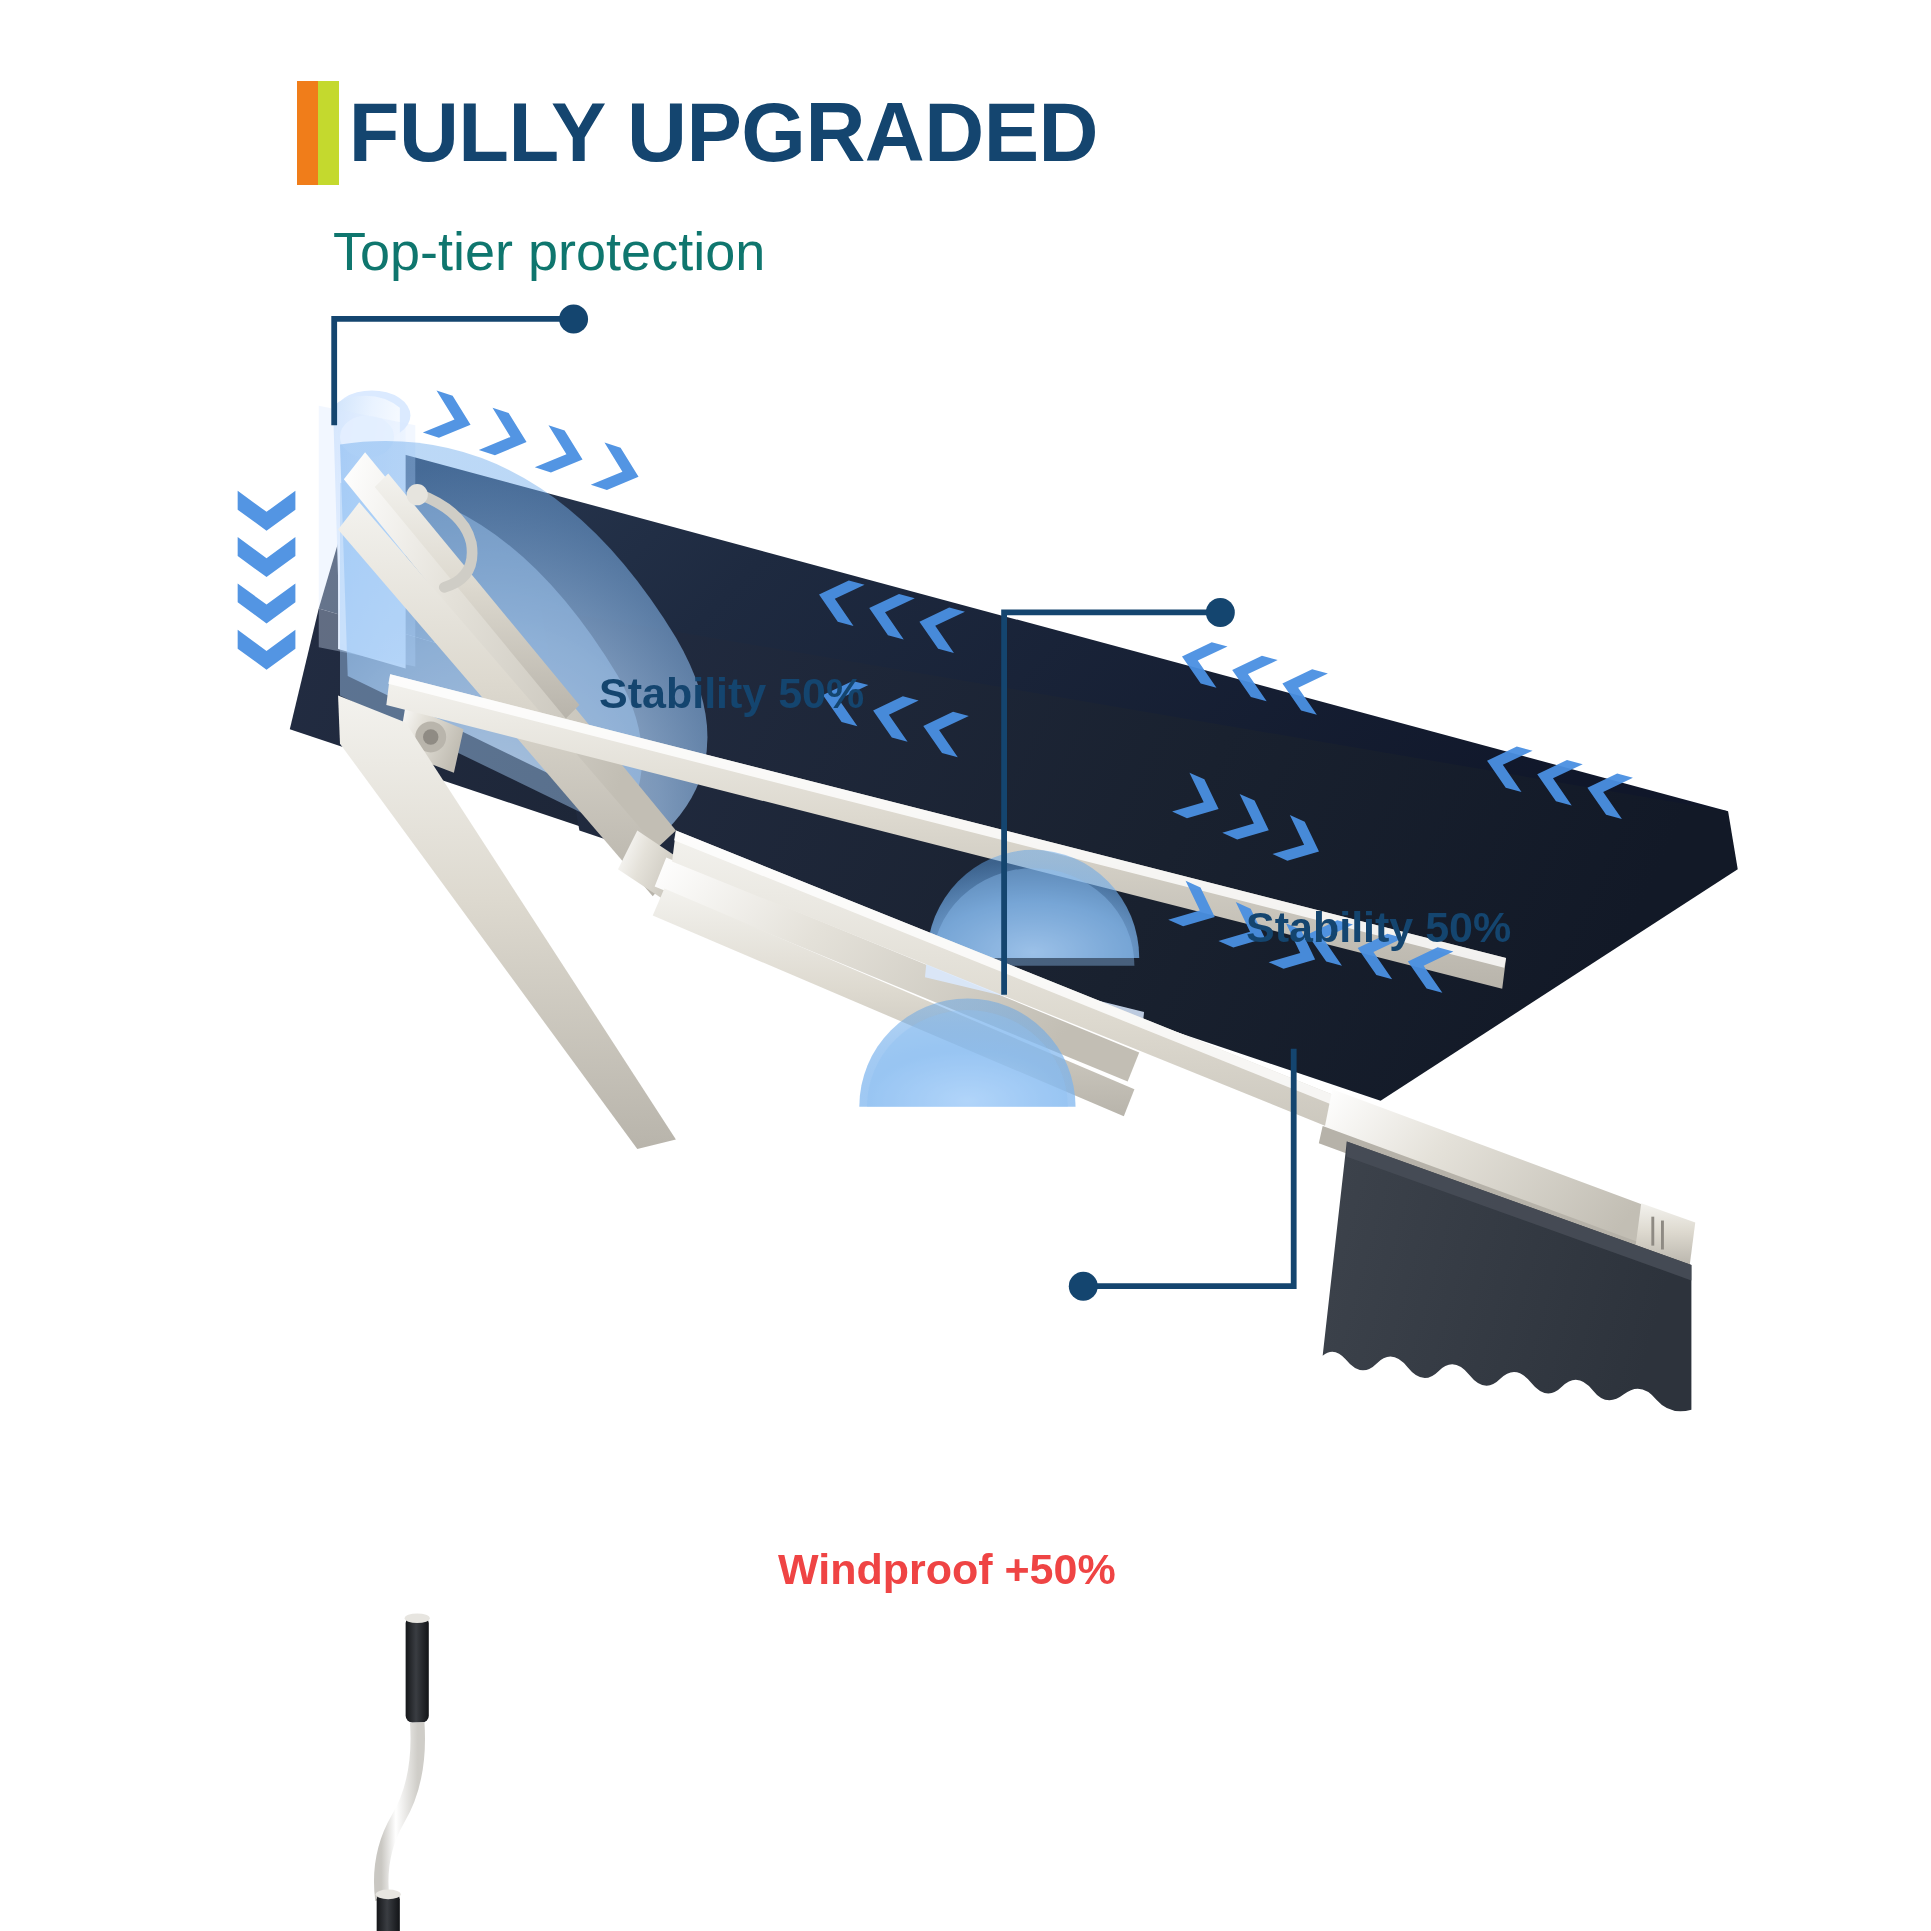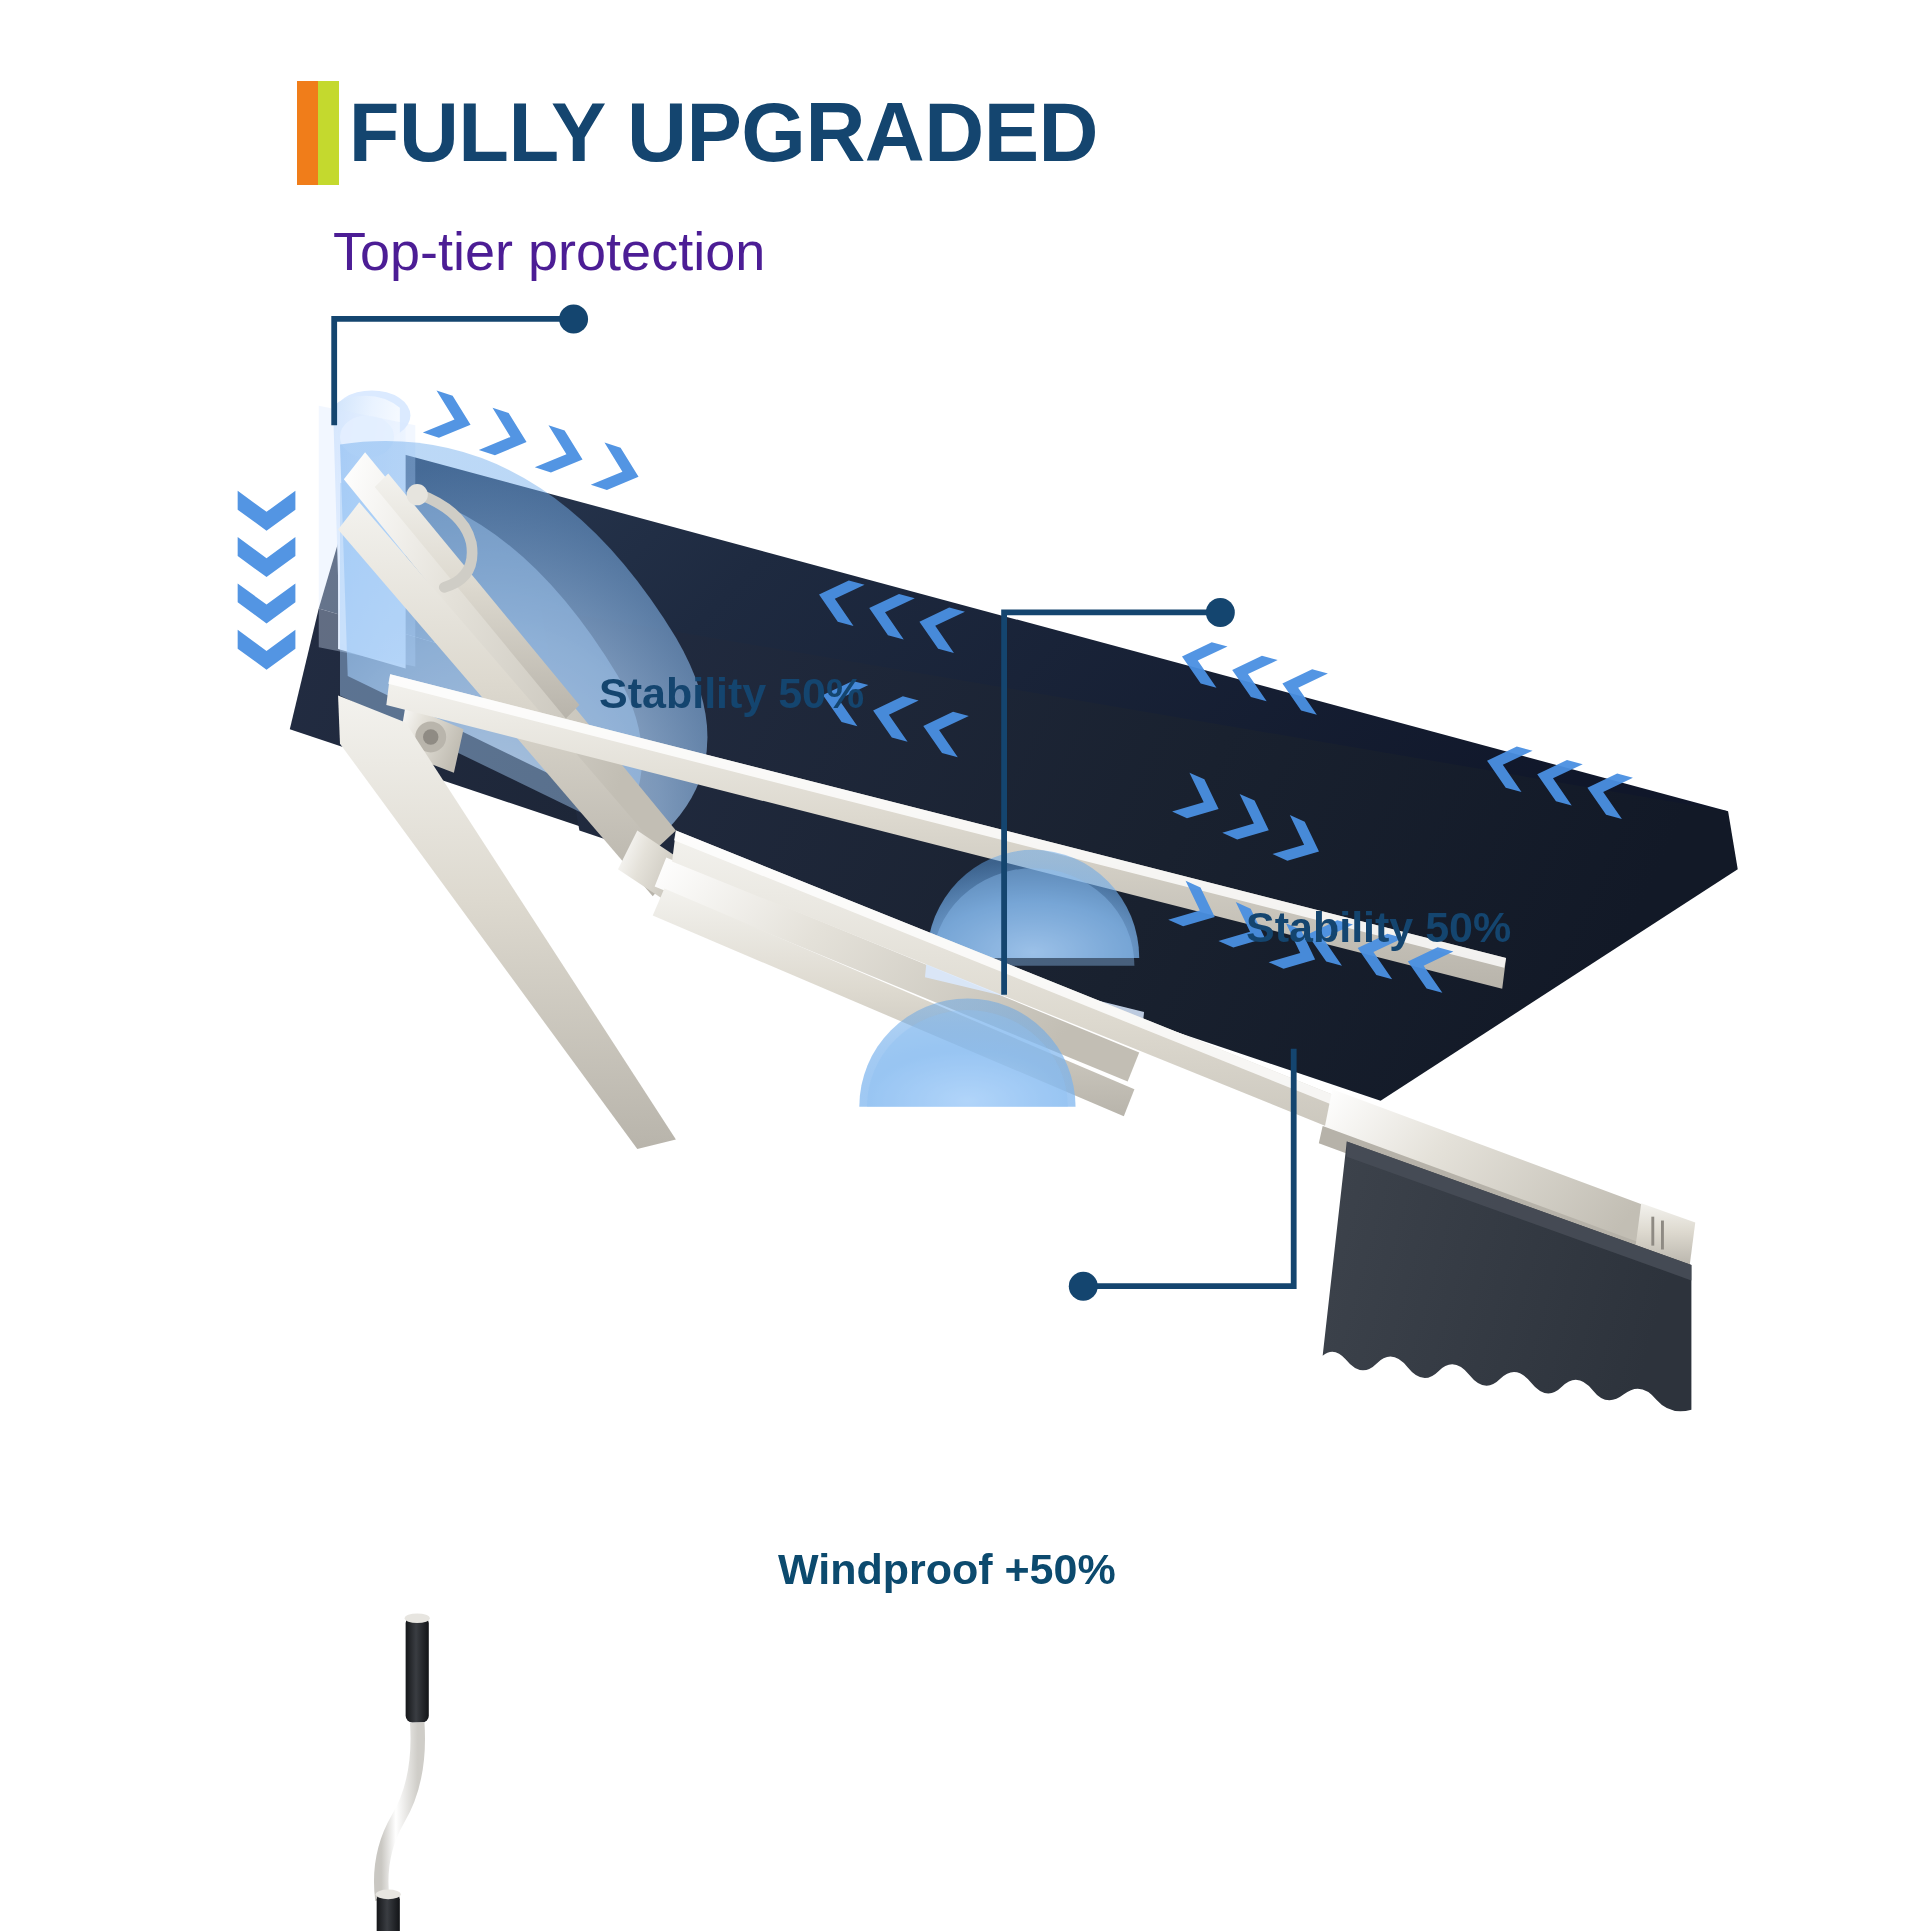--- a/index.html
+++ b/index.html
@@ -44,21 +44,21 @@
 <div class="stage">
 
   <div class="header">
     <div class="title-row">
       <div class="accent-bar">
         <div class="accent-a" style="background:#f07d1a"></div>
         <div class="accent-b" style="background:#c4d92e"></div>
       </div>
       <div class="title-text" style="color:#14456f">FULLY UPGRADED</div>
     </div>
-    <div class="subtitle" style="color:#4c1d95">Top-tier protection</div>
+    <div class="subtitle" style="color:#0f766e">Top-tier protection</div>
   </div>
 
   <div class="figure">
 
     <svg class="fig-svg" viewBox="0 0 2000 1700">
       <defs>
 
         <linearGradient id="gFabricTop" x1="0" y1="0" x2="1" y2="0.35">
           <stop offset="0%" stop-color="#2b3b55"></stop>
           <stop offset="35%" stop-color="#1e2a40"></stop>
@@ -341,17 +341,17 @@
         <circle cx="594" cy="30" r="15"></circle>
         <circle cx="1264" cy="334" r="15"></circle>
         <circle cx="1122" cy="1032" r="15"></circle>
       </g>
     </svg>
 
     <div class="callout-label" id="callout-label-0" style="color:#14456f">Stability 50%</div>
 
     <div class="callout-label" id="callout-label-1" style="color:#14456f">Stability 50%</div>
 
-    <div class="callout-label" id="callout-label-2" style="color:#0c4a6e">Windproof +50%</div>
+    <div class="callout-label" id="callout-label-2" style="color:#ef4444">Windproof +50%</div>
 
   </div>
 </div>
 
 
 </body></html>

